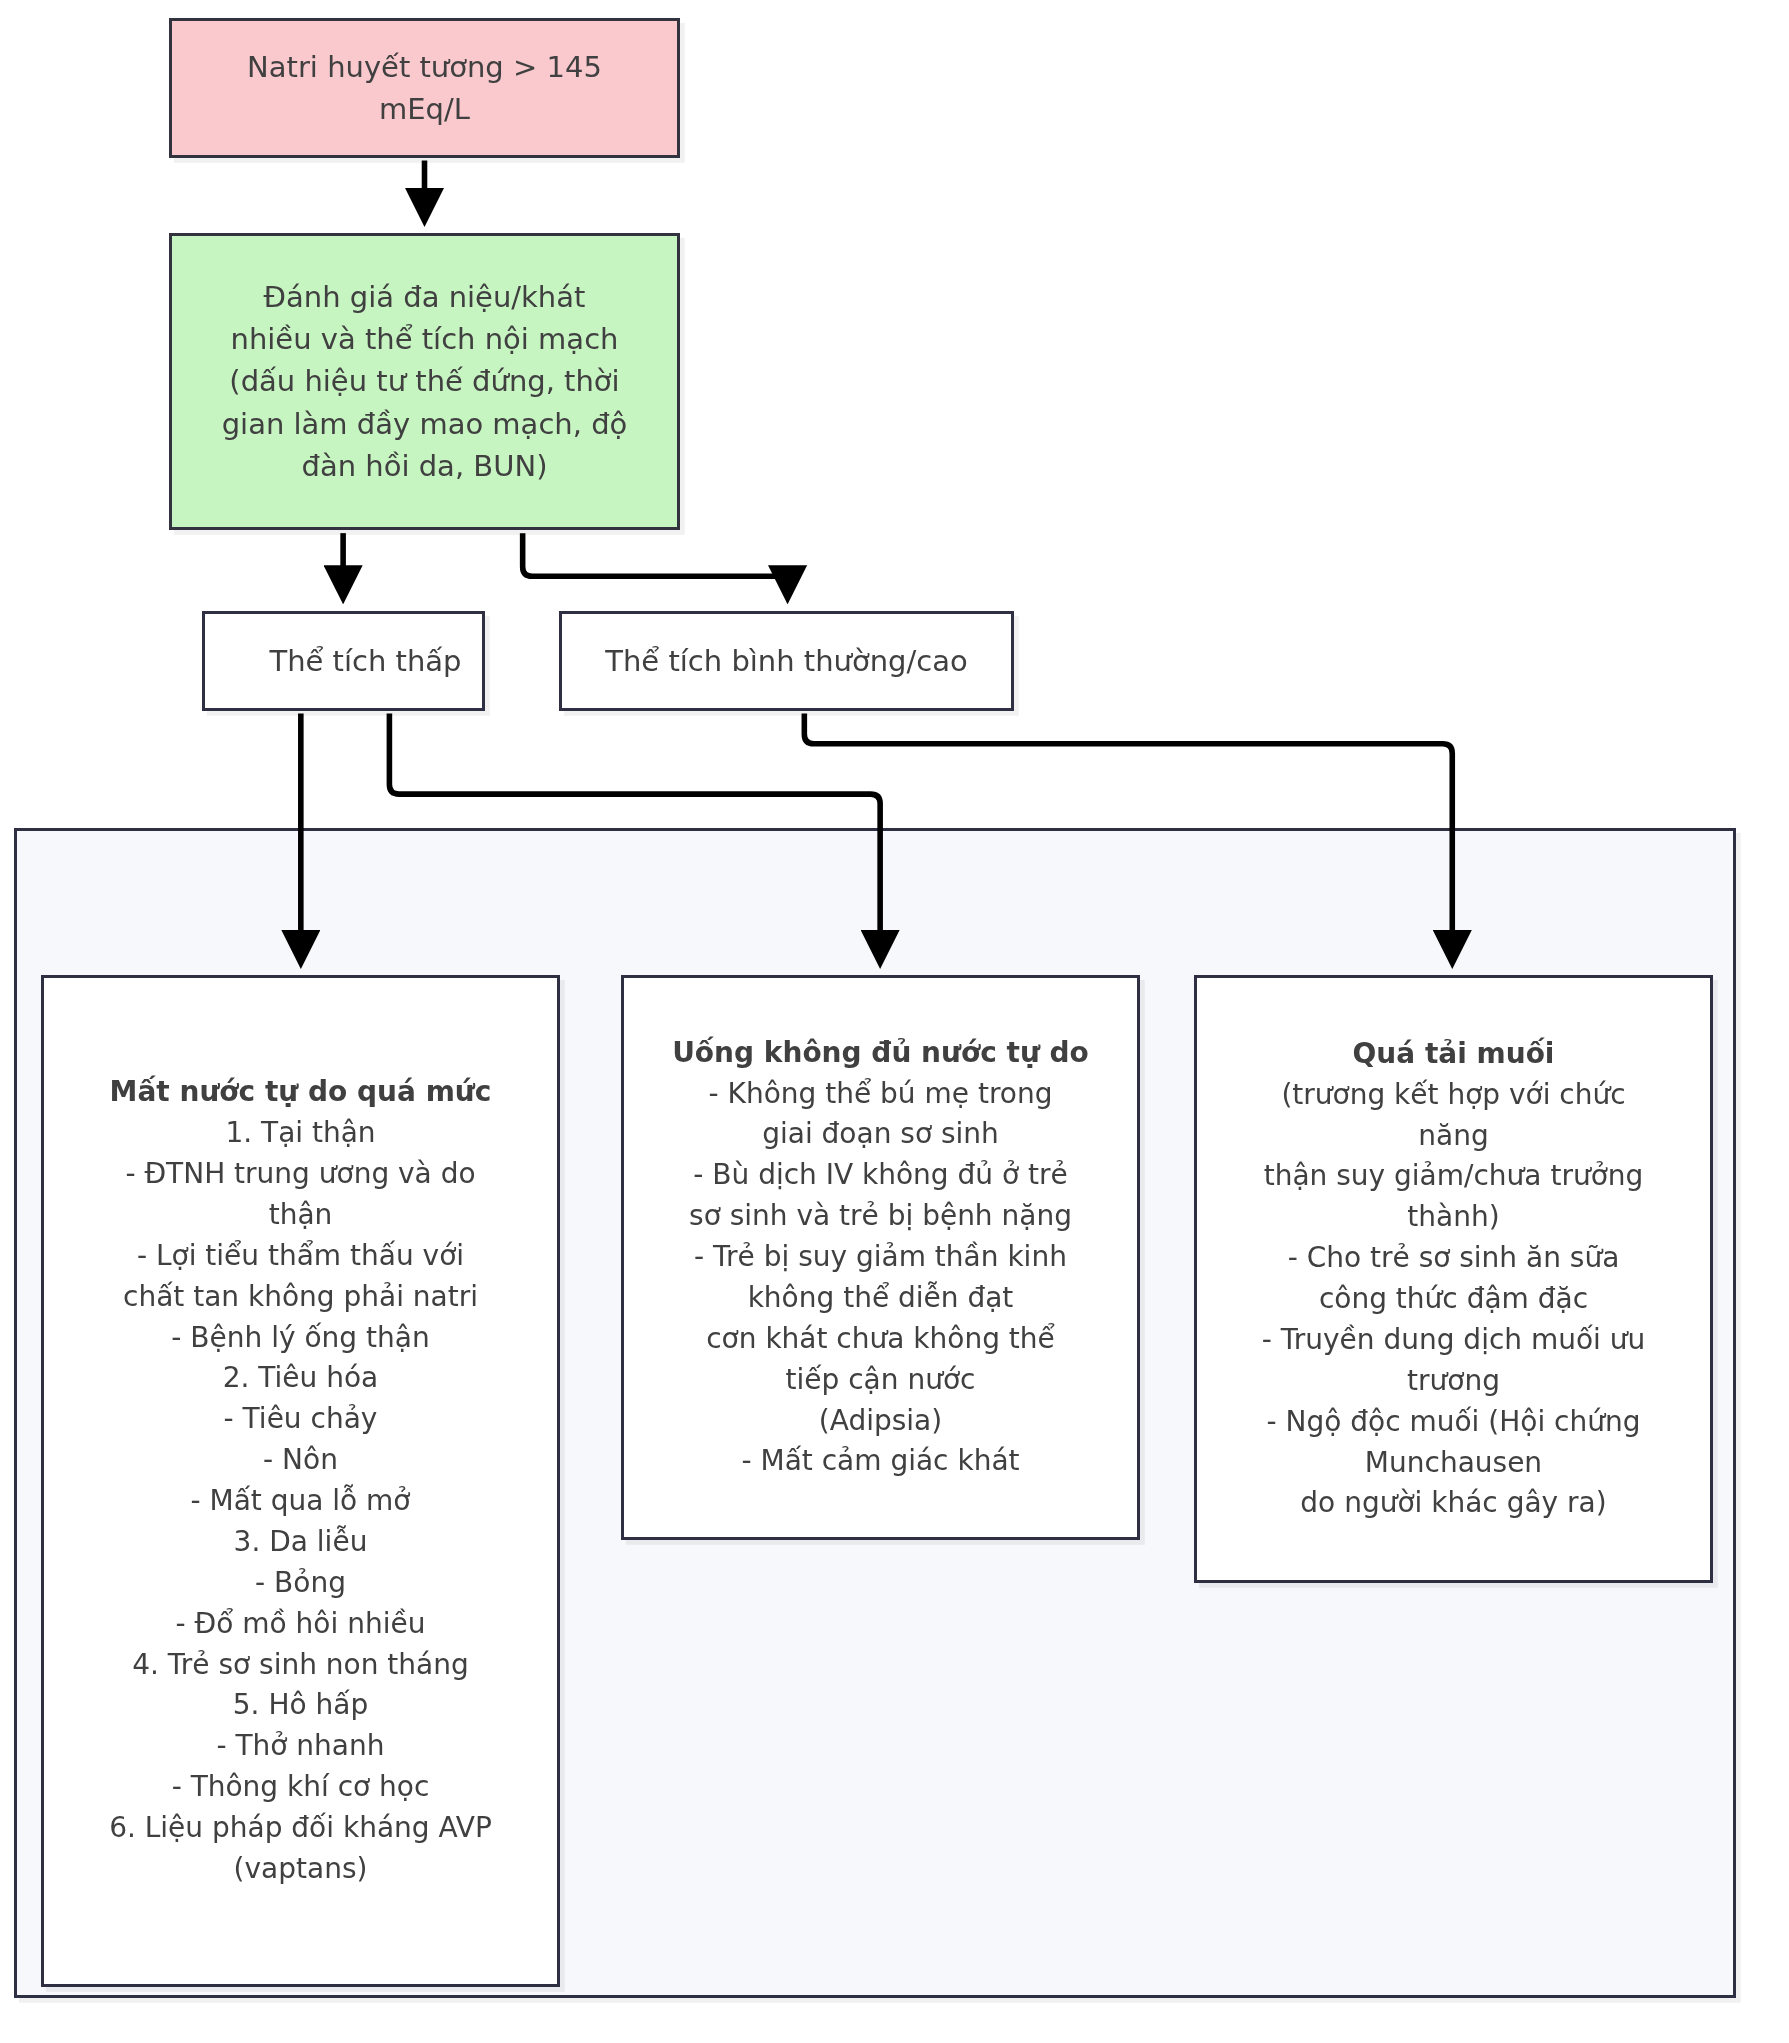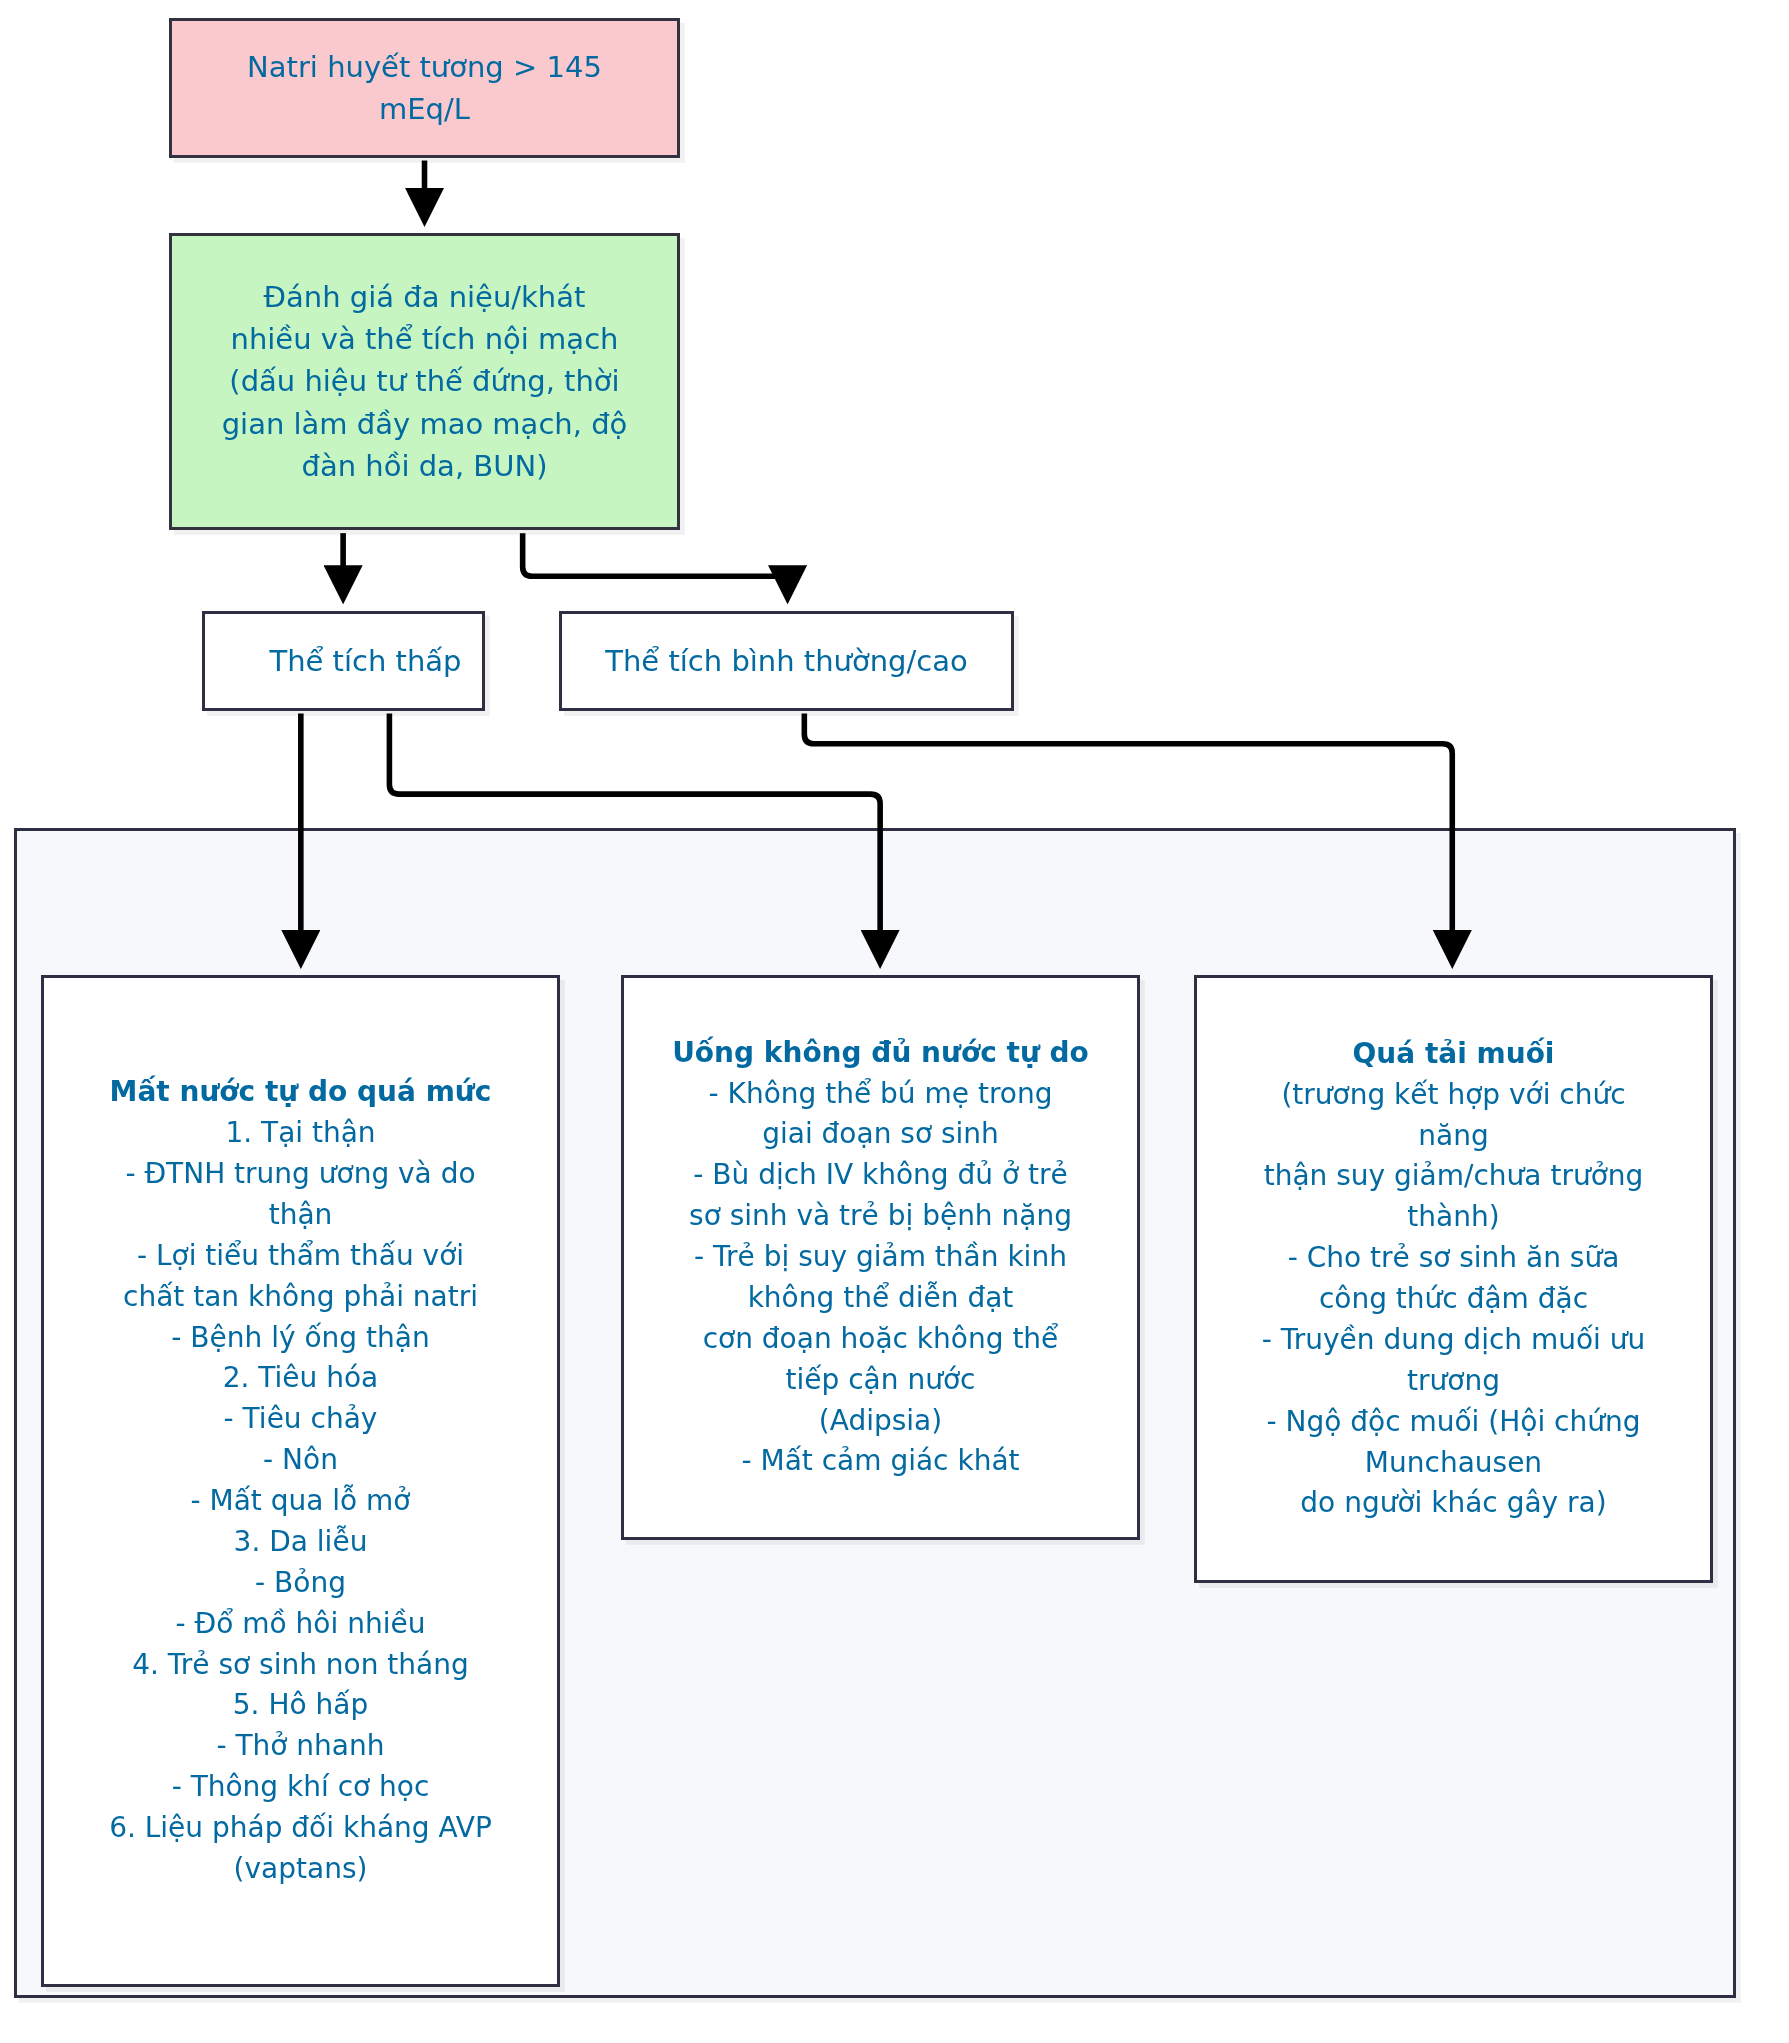--- a/index.html
+++ b/index.html
@@ -21,21 +21,21 @@
     width: 1789px;
     height: 2043px;
   }
 
   
   .node {
     position: absolute;
     box-sizing: border-box;
     border: 3.2px solid #2f2f44;
     background: #ffffff;
-    color: #0369a1;
+    color: #404040;
     display: flex;
     flex-direction: column;
     align-items: center;
     justify-content: center;
     text-align: center;
     font-size: 26px;
     line-height: 1.18;
     box-shadow: 4.8px 4.8px 0 0 rgba(0,0,0,0.055);
     z-index: 3;
   }
@@ -209,21 +209,21 @@
   </div>
 
   <div class="node" id="node-cause-2">
     <span class="ttl">Uống không đủ nước tự do</span>
     <span class="ln">- Không thể bú mẹ trong</span>
     <span class="ln">giai đoạn sơ sinh</span>
     <span class="ln">- Bù dịch IV không đủ ở trẻ</span>
     <span class="ln">sơ sinh và trẻ bị bệnh nặng</span>
     <span class="ln">- Trẻ bị suy giảm thần kinh</span>
     <span class="ln">không thể diễn đạt</span>
-    <span class="ln">cơn đoạn hoặc không thể</span>
+    <span class="ln">cơn khát chưa không thể</span>
     <span class="ln">tiếp cận nước</span>
     <span class="ln">(Adipsia)</span>
     <span class="ln">- Mất cảm giác khát</span>
   </div>
 
   <div class="node" id="node-cause-3">
     <span class="ttl">Quá tải muối</span>
     <span class="ln">(trương kết hợp với chức</span>
     <span class="ln">năng</span>
     <span class="ln">thận suy giảm/chưa trưởng</span>

